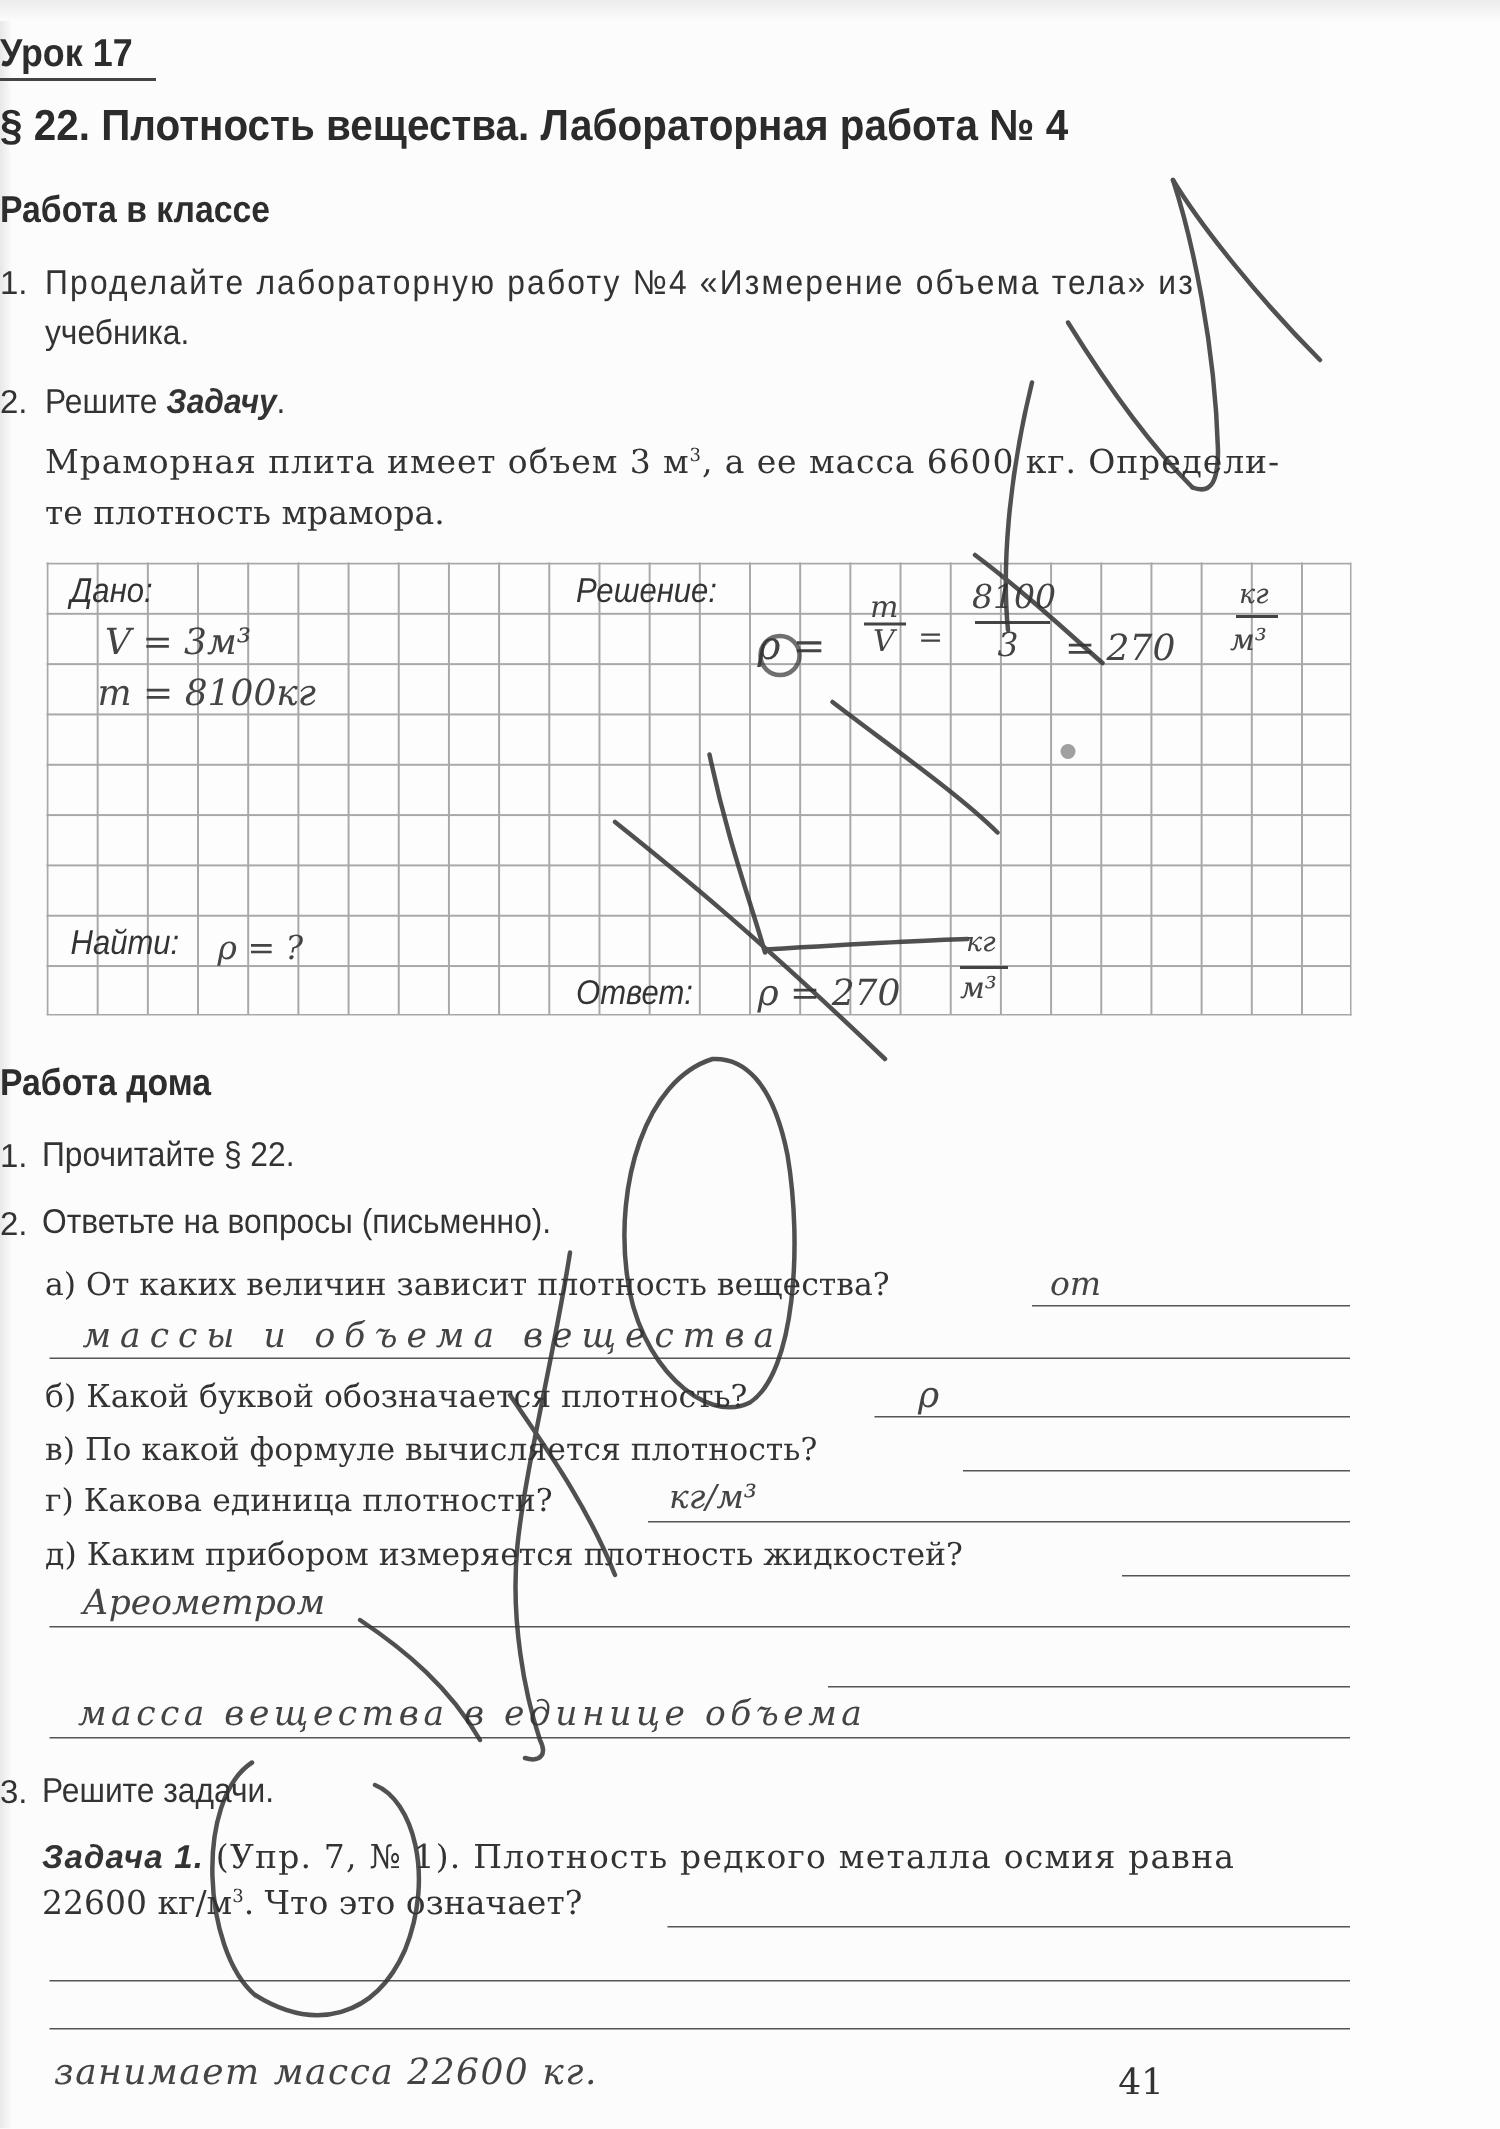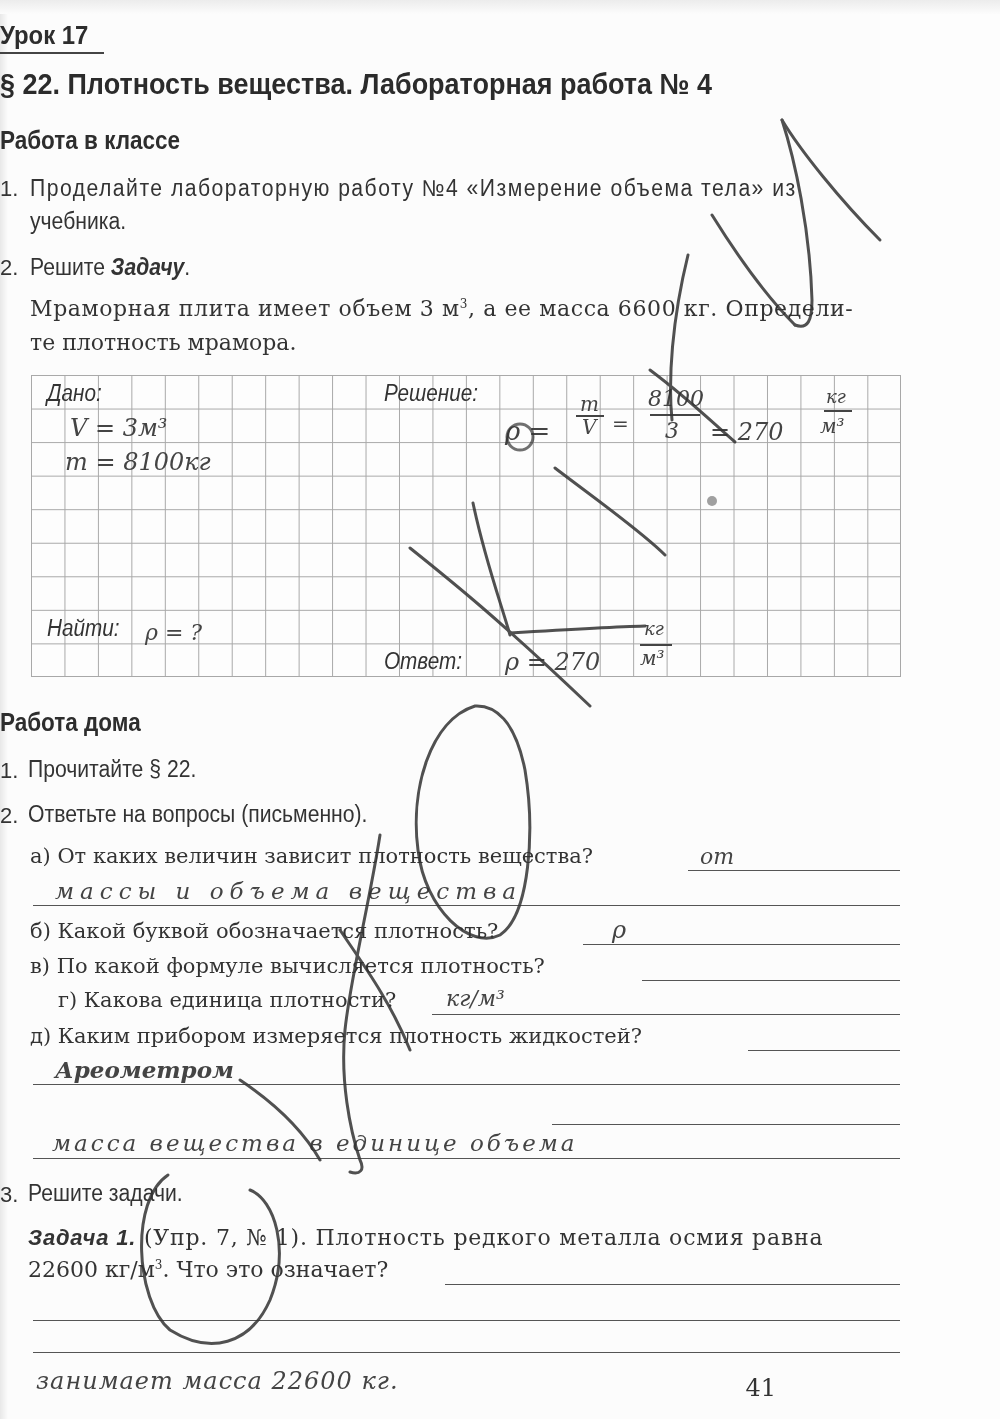--- a/index.html
+++ b/index.html
@@ -107,28 +107,28 @@
   <div class="line" style="left:33px; top:905px; width:867px;"></div>
   <div class="hw" style="left:55px; top:878px; font-size:23px; letter-spacing:6px;">массы и объема вещества</div>
 
   <div class="serif-text" style="left:30px; top:919px; font-size:21px;">б) Какой буквой обозначается плотность?</div>
   <div class="line" style="left:583px; top:944px; width:317px;"></div>
   <div class="hw" style="left:612px; top:916px; font-size:24px;">ρ</div>
 
   <div class="serif-text" style="left:30px; top:954px; font-size:21px;">в) По какой формуле вычисляется плотность?</div>
   <div class="line" style="left:642px; top:980px; width:258px;"></div>
 
-  <div class="serif-text" style="left:30px; top:988px; font-size:21px;margin-left:28px;">г) Какова единица плотности?</div>
+  <div class="serif-text" style="left:30px; top:988px; font-size:21px;">г) Какова единица плотности?</div>
   <div class="line" style="left:432px; top:1014px; width:468px;"></div>
   <div class="hw" style="left:446px; top:986px; font-size:22px;">кг/м³</div>
 
   <div class="serif-text" style="left:30px; top:1024px; font-size:21px;">д) Каким прибором измеряется плотность жидкостей?</div>
   <div class="line" style="left:748px; top:1050px; width:152px;"></div>
   <div class="line" style="left:33px; top:1084px; width:867px;"></div>
-  <div class="hw" style="left:55px; top:1056px; font-size:23px;font-weight:bold;">Ареометром</div>
+  <div class="hw" style="left:55px; top:1056px; font-size:23px;">Ареометром</div>
 
   <div class="line" style="left:552px; top:1124px; width:348px;"></div>
   <div class="line" style="left:33px; top:1158px; width:867px;"></div>
   <div class="hw" style="left:52px; top:1130px; font-size:23px; letter-spacing:3px;">масса вещества в единице объема</div>
 
   <div class="item-num" style="top:1182px;">3.</div>
   <div class="sans-text" style="left:28px; top:1180px;">Решите задачи.</div>
 
   <div class="serif-text" style="left:28px; top:1225px; font-size:22px; letter-spacing:0.8px;">
     <span class="bold-italic">Задача 1.</span><span> (Упр. 7, № 1). Плотность редкого металла осмия равна</span>

